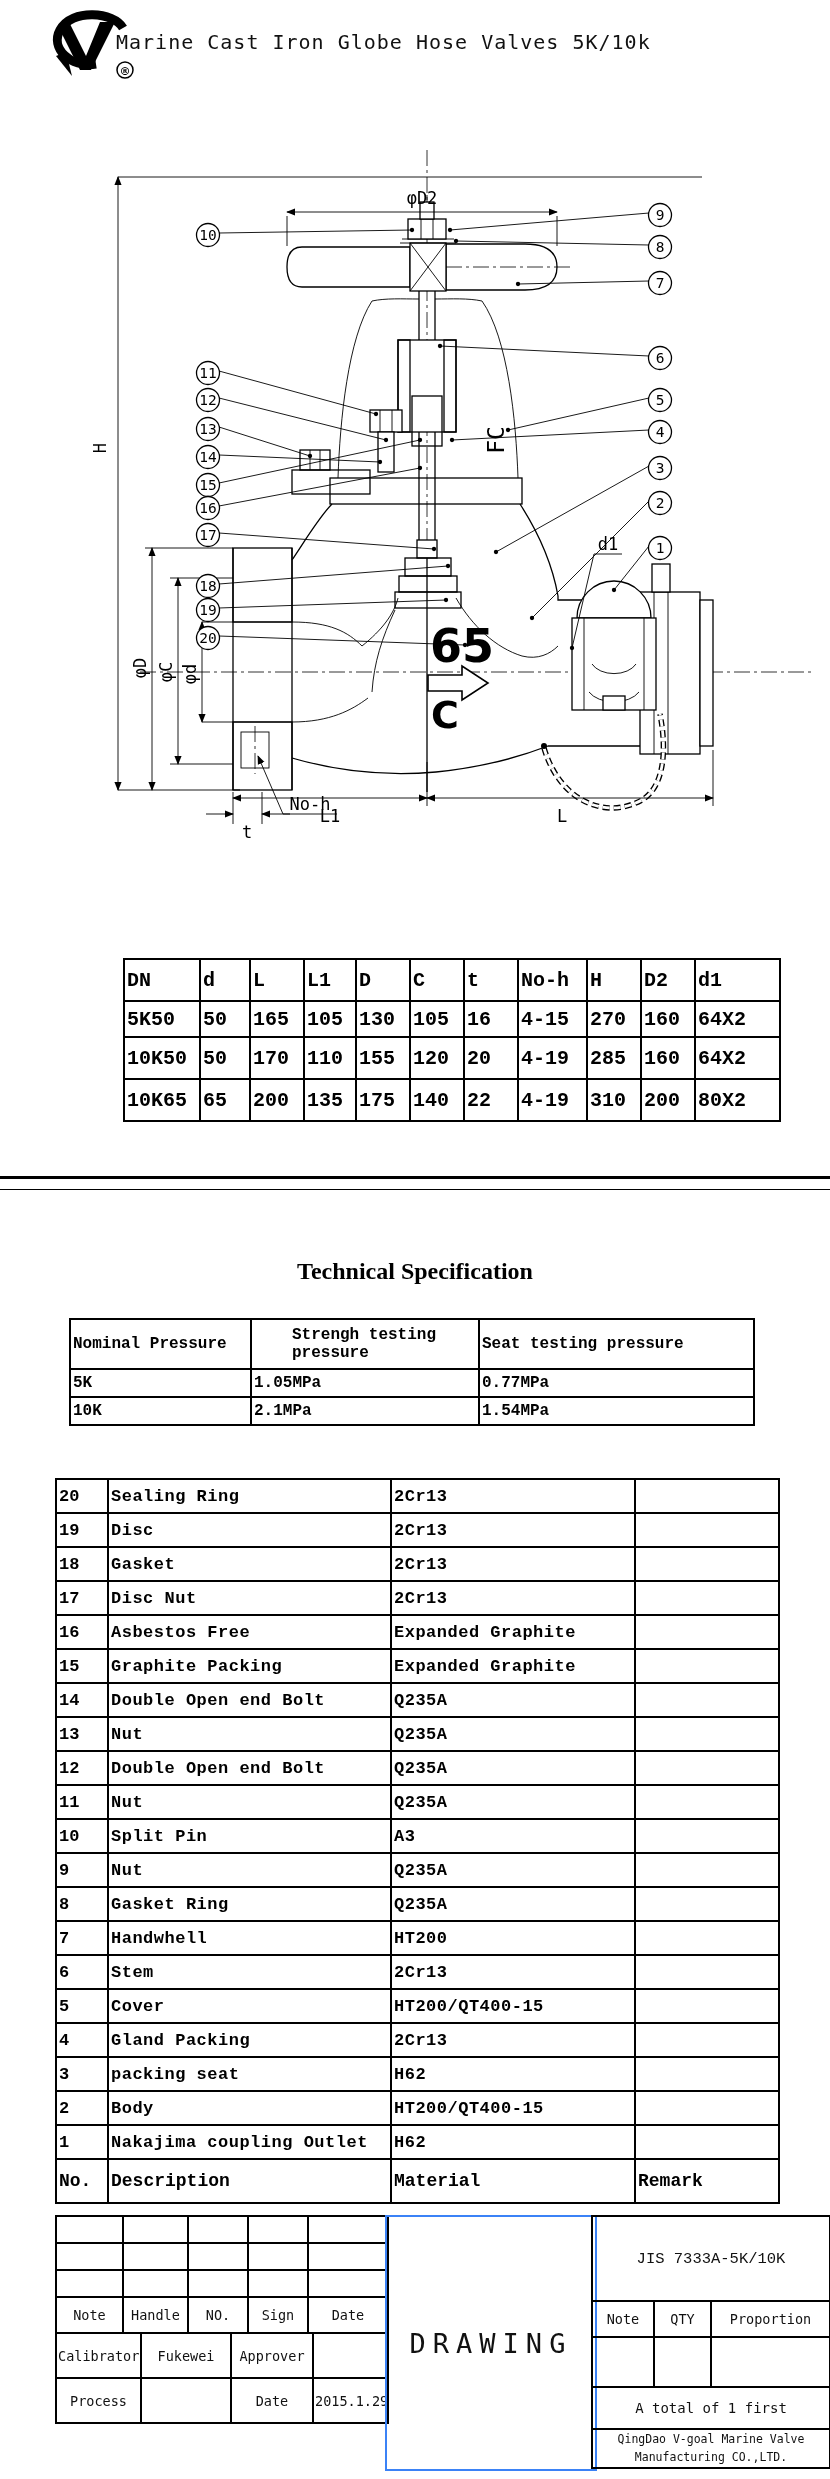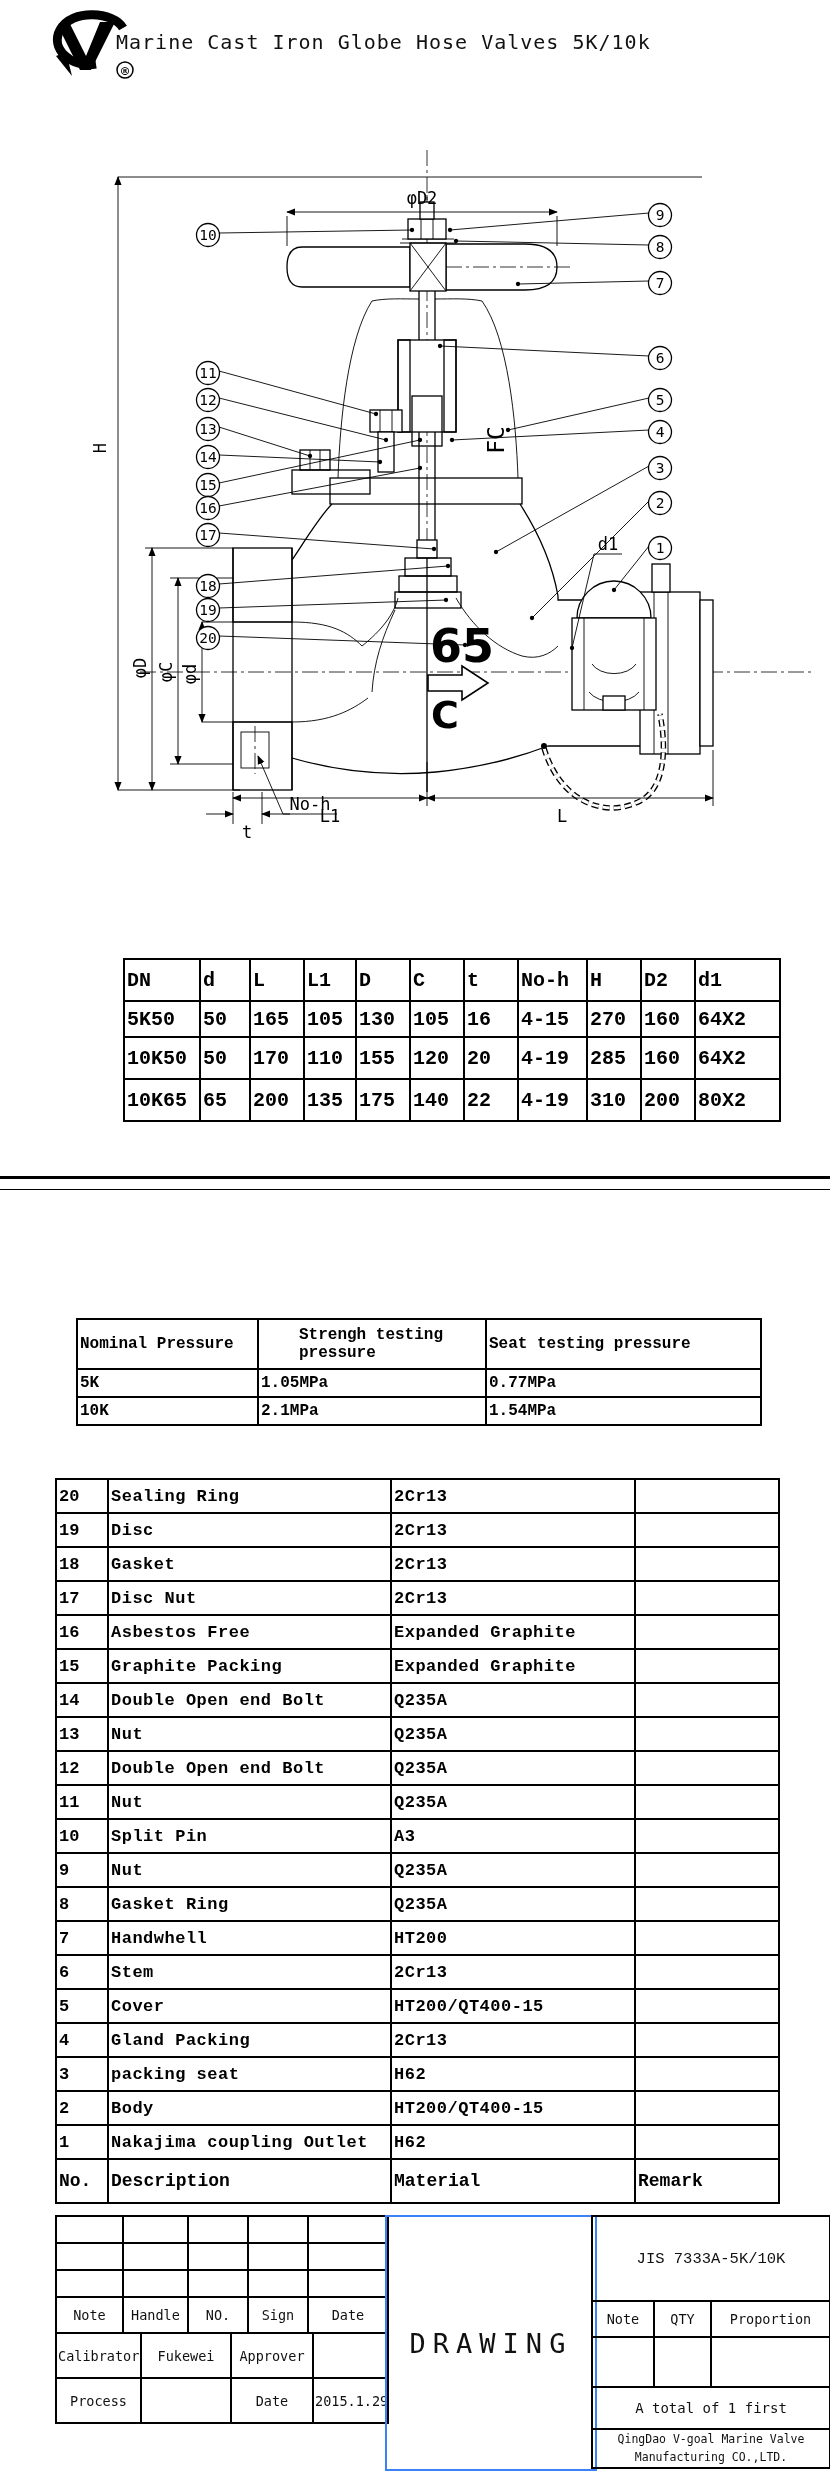--- a/index.html
+++ b/index.html
@@ -412,22 +412,23 @@
       <td>310</td>
       <td>200</td>
       <td>80X2</td>
     </tr>
   </tbody>
     </table>
 
   <div class="abs rule" style="left:0; top:1176px; width:830px; height:3px;"></div>
   <div class="abs rule" style="left:0; top:1189px; width:830px; height:1px;"></div>
 
-
-  <table class="tt spectab abs" style="left:76px; top:1318px; width:684px;">
+  <div class="abs" style="left:0; top:1258px; width:830px; text-align:center; font-family:'Liberation Serif',serif; font-weight:bold; font-size:24px;">Technical Specification</div>
+
+  <table class="tt spectab abs" style="left:69px; top:1318px; width:684px;">
     <colgroup>
         <col style="width:181px">
         <col style="width:228px">
         <col style="width:275px">
       </colgroup>
     <tbody>
         <tr style="height:50px">
       <td>Nominal Pressure</td>
       <td style="padding:0 40px">Strengh testing pressure</td>
       <td>Seat testing pressure</td>

